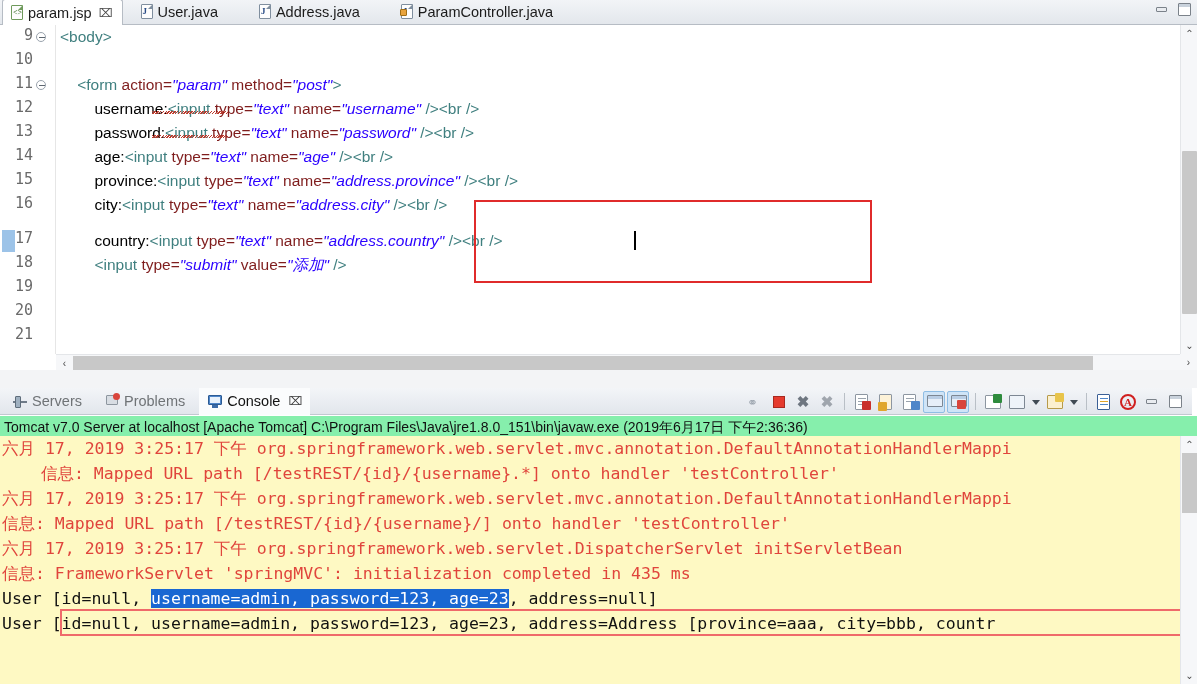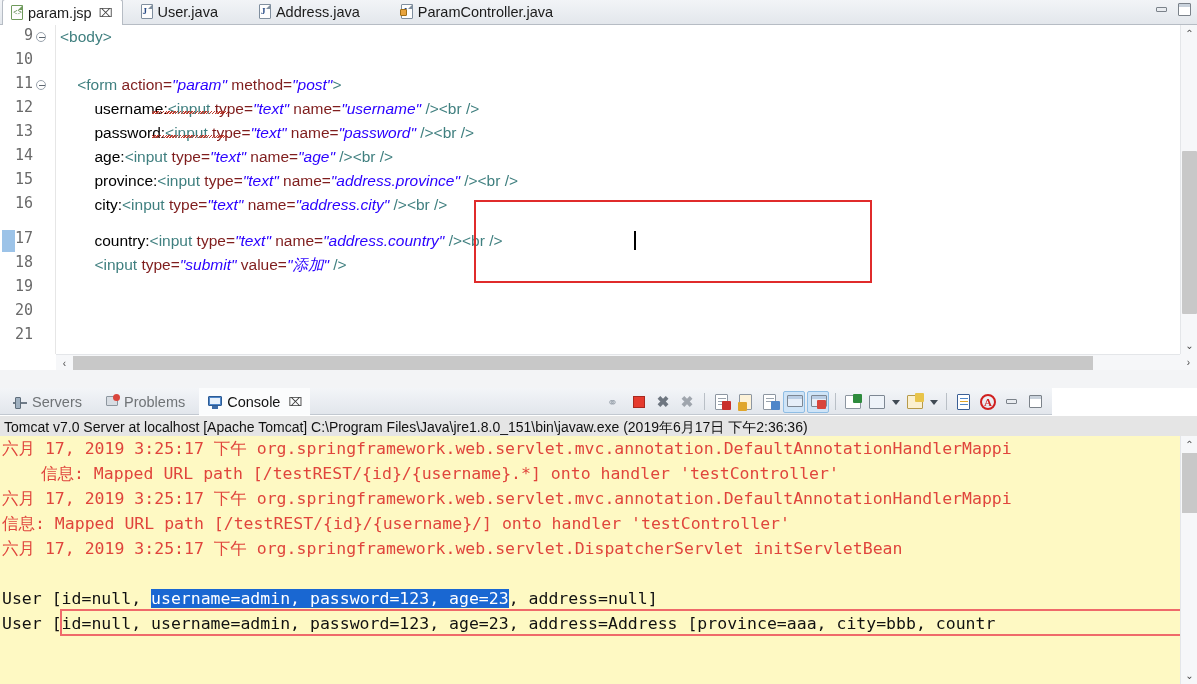--- a/index.html
+++ b/index.html
@@ -148,24 +148,24 @@
     background: #f6f7f9; display: flex; align-items: center; justify-content: center;
     font-size: 10px; color: #4a4a4a;
   }
 
   
   .conview {
     position: absolute; left: 0; top: 388px; width: 1197px; height: 296px;
     background: #ffffff;
   }
   .conbar {
-    position: absolute; left: 0; top: 0; width: 1052px; height: 27px;
+    position: absolute; left: 0; top: 0; width: 1192px; height: 27px;
     background: linear-gradient(#f3f5f8, #e2e6ec);
     border-bottom: 1px solid #c2c8d0;
-    display: flex; 
+    display: flex; align-items: center;
   }
   .vtab {
     display: flex; align-items: center; gap: 4px; height: 27px;
     padding: 0 8px; font-size: 14.5px; color: #6f7376; white-space: nowrap;
   }
   .vtab.active { color: #121212; background: #fbfcfd; }
   .vtab .close { font-size: 12px; color: #3d3d3d; margin-left: 4px; }
 
   .ico { width: 16px; height: 16px; position: relative; flex: 0 0 auto; }
   .ico-servers::before {
@@ -214,21 +214,21 @@
   .tri { width: 0; height: 0; border-left: 4px solid transparent; border-right: 4px solid transparent;
          border-top: 5px solid #404a54; position: absolute; left: 3px; top: 9px; }
   .mini { position: absolute; left: 3px; top: 4px; width: 16px; height: 14px; border-radius: 1px; }
   .atsym { position: absolute; left: 3px; top: 3px; width: 16px; height: 16px; border-radius: 50%;
            border: 2px solid #d01f1f; color: #d01f1f; font-size: 11px; font-weight: bold;
            text-align: center; line-height: 13px; font-family: "Liberation Serif", serif; }
 
   .procline {
     position: absolute; left: 0; top: 28px; width: 1197px; height: 22px;
     font-size: 14px; color: #111; padding-left: 4px; line-height: 22px;
-    white-space: nowrap; overflow: hidden; background: #e5e5e5;
+    white-space: nowrap; overflow: hidden; background: #86efac;
   }
   .logarea {
     position: absolute; left: 0; top: 48px; right: 17px; bottom: 0;
     overflow: hidden; background: #fef9c3;
   }
   .lg {
     position: absolute; left: 2px; height: 25px; line-height: 25px;
     font-family: "DejaVu Sans Mono", monospace; font-size: 16.5px;
     white-space: pre; color: #e0453c;
   }
@@ -458,20 +458,21 @@
     </div>
 
     <div class="procline">Tomcat v7.0 Server at localhost [Apache Tomcat] C:\Program Files\Java\jre1.8.0_151\bin\javaw.exe (2019年6月17日 下午2:36:36)</div>
 
     <div class="logarea">
       <div class="lg" style="top:0px;">六月 17, 2019 3:25:17 下午 org.springframework.web.servlet.mvc.annotation.DefaultAnnotationHandlerMappi</div>
       <div class="lg" style="top:25px;margin-left:39px;">信息: Mapped URL path [/testREST/{id}/{username}.*] onto handler 'testController'</div>
       <div class="lg" style="top:50px;">六月 17, 2019 3:25:17 下午 org.springframework.web.servlet.mvc.annotation.DefaultAnnotationHandlerMappi</div>
       <div class="lg" style="top:75px;">信息: Mapped URL path [/testREST/{id}/{username}/] onto handler 'testController'</div>
       <div class="lg" style="top:100px;">六月 17, 2019 3:25:17 下午 org.springframework.web.servlet.DispatcherServlet initServletBean</div>
+      <div class="lg" style="top:125px;">信息: FrameworkServlet 'springMVC': initialization completed in 435 ms</div>
 
       <div class="lg blk" style="top:150px;"><span>User [id=null, </span><span class="selhl">username=admin, password=123, age=23</span><span>, address=null]</span></div>
 
       <div class="lg blk" style="top:175px;">User [id=null, username=admin, password=123, age=23, address=Address [province=aaa, city=bbb, countr</div>
     </div>
 
     <div class="redbox soft" style="left:60px; top:221px; width:1133px; height:27px;"></div>
 
     <div class="convsb">
       <div class="arr" style="top:0;">⌃</div>

